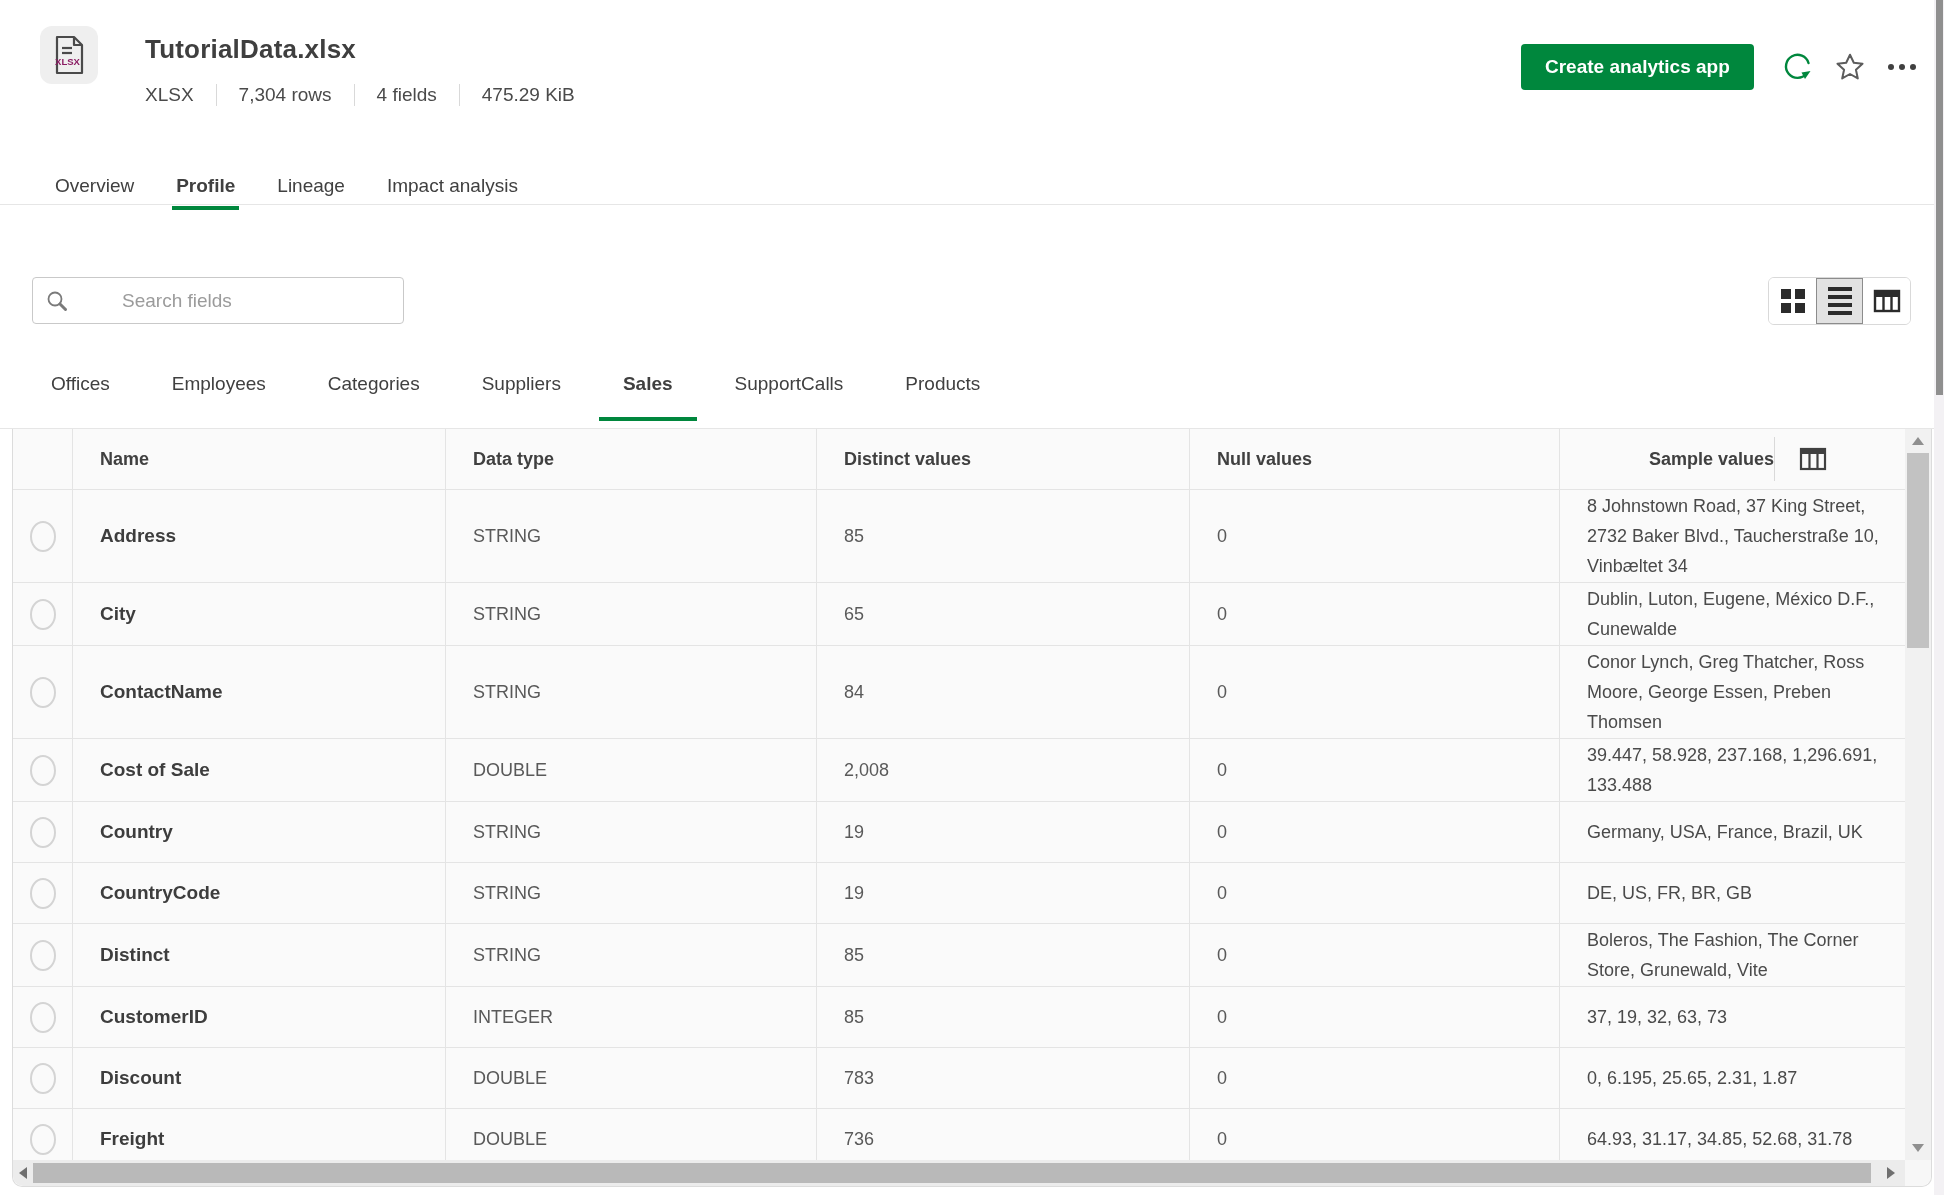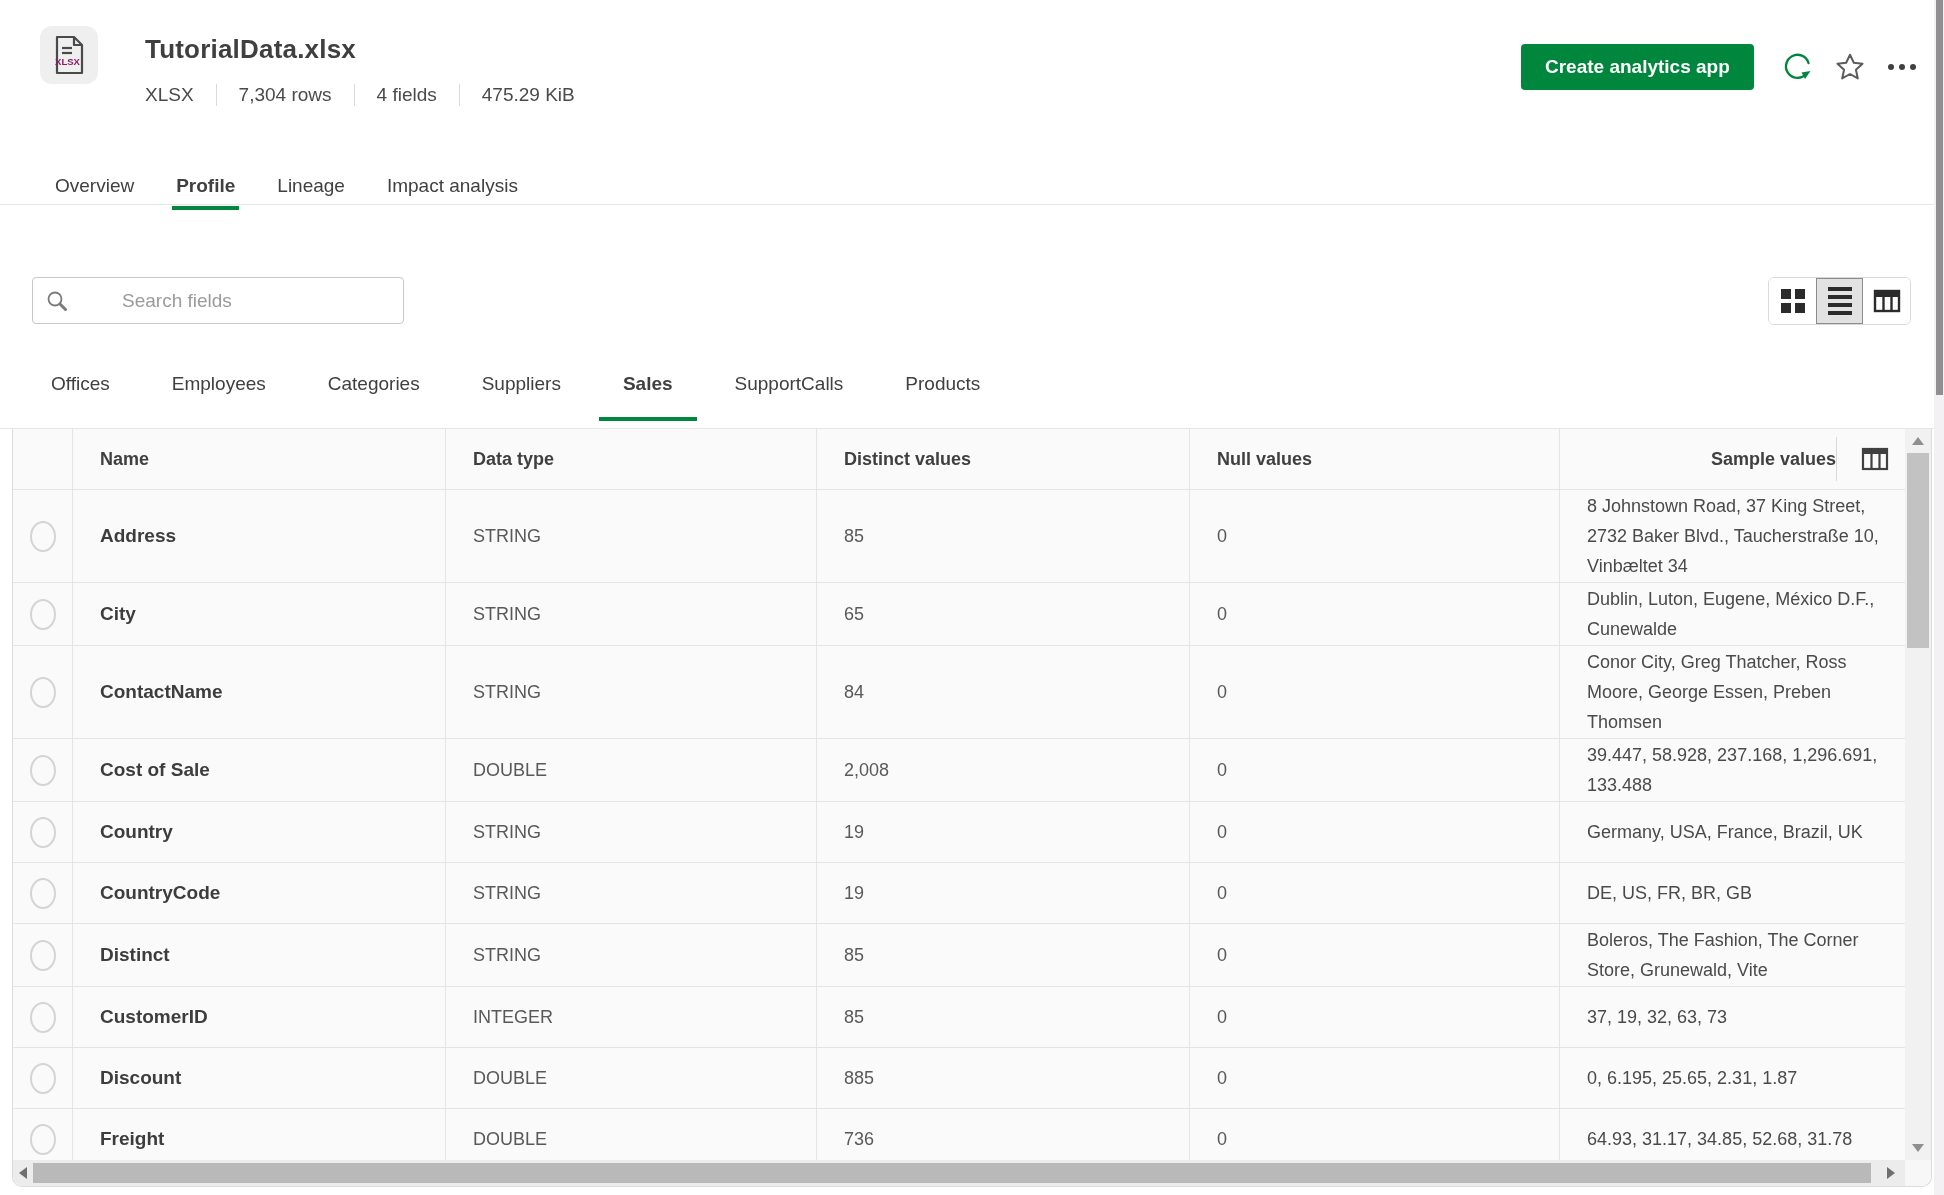--- a/index.html
+++ b/index.html
@@ -64,21 +64,21 @@
   .cell + .cell { border-left:1px solid #e4e4e4; }
   .c-radio { flex:0 0 59px; padding-left:0; justify-content:center; }
   .c-name { flex:0 0 373px; }
   .c-type { flex:0 0 371px; }
   .c-distinct { flex:0 0 373px; }
   .c-null { flex:0 0 370px; }
   .c-samples { flex:1 1 auto; padding-right:4px; line-height:30px; color:#4a4a4a; padding-top:1px; padding-bottom:1px; }
   .thead .cell { font-weight:700; color:#404040; font-size:18px; }
   .fname { font-weight:700; color:#3d3d3d; font-size:19px; }
   .radio { width:26px; height:31px; border:2px solid #d4d4d4; border-radius:50%; background:transparent; display:block; }
-  .hdr-samples { justify-content:flex-end; }
+  .hdr-samples { justify-content:center; }
   .hdr-right { display:flex; align-items:center; height:100%; }
   .hdr-sep { width:1px; height:44px; background:#d9d9d9; margin-right:24px; }
   .col-picker { margin-right:12px; background:none; border:none; cursor:pointer; display:flex; align-items:center; }
 
   
   .vscroll { position:absolute; top:0; right:0; width:26px; bottom:26px; background:#f1f1f1; }
   .tri-up { position:absolute; top:8px; left:7px; width:0; height:0;
     border-left:6px solid transparent; border-right:6px solid transparent; border-bottom:8px solid #8f8f8f; }
   .tri-down { position:absolute; bottom:8px; left:7px; width:0; height:0;
     border-left:6px solid transparent; border-right:6px solid transparent; border-top:8px solid #8f8f8f; }
@@ -249,21 +249,21 @@
       <div class="trow">
         <div class="cell c-radio">
             <span class="radio"></span>
           </div>
         <div class="cell c-name">
             <span class="fname">ContactName</span>
           </div>
         <div class="cell c-type">STRING</div>
         <div class="cell c-distinct">84</div>
         <div class="cell c-null">0</div>
-        <div class="cell c-samples">Conor City, Greg Thatcher, Ross Moore, George Essen, Preben Thomsen</div>
+        <div class="cell c-samples">Conor Lynch, Greg Thatcher, Ross Moore, George Essen, Preben Thomsen</div>
       </div>
 
       <div class="trow">
         <div class="cell c-radio">
             <span class="radio"></span>
           </div>
         <div class="cell c-name">
             <span class="fname">Cost of Sale</span>
           </div>
         <div class="cell c-type">DOUBLE</div>
@@ -325,21 +325,21 @@
       </div>
 
       <div class="trow">
         <div class="cell c-radio">
             <span class="radio"></span>
           </div>
         <div class="cell c-name">
             <span class="fname">Discount</span>
           </div>
         <div class="cell c-type">DOUBLE</div>
-        <div class="cell c-distinct">885</div>
+        <div class="cell c-distinct">783</div>
         <div class="cell c-null">0</div>
         <div class="cell c-samples">0, 6.195, 25.65, 2.31, 1.87</div>
       </div>
 
       <div class="trow">
         <div class="cell c-radio">
             <span class="radio"></span>
           </div>
         <div class="cell c-name">
             <span class="fname">Freight</span>

